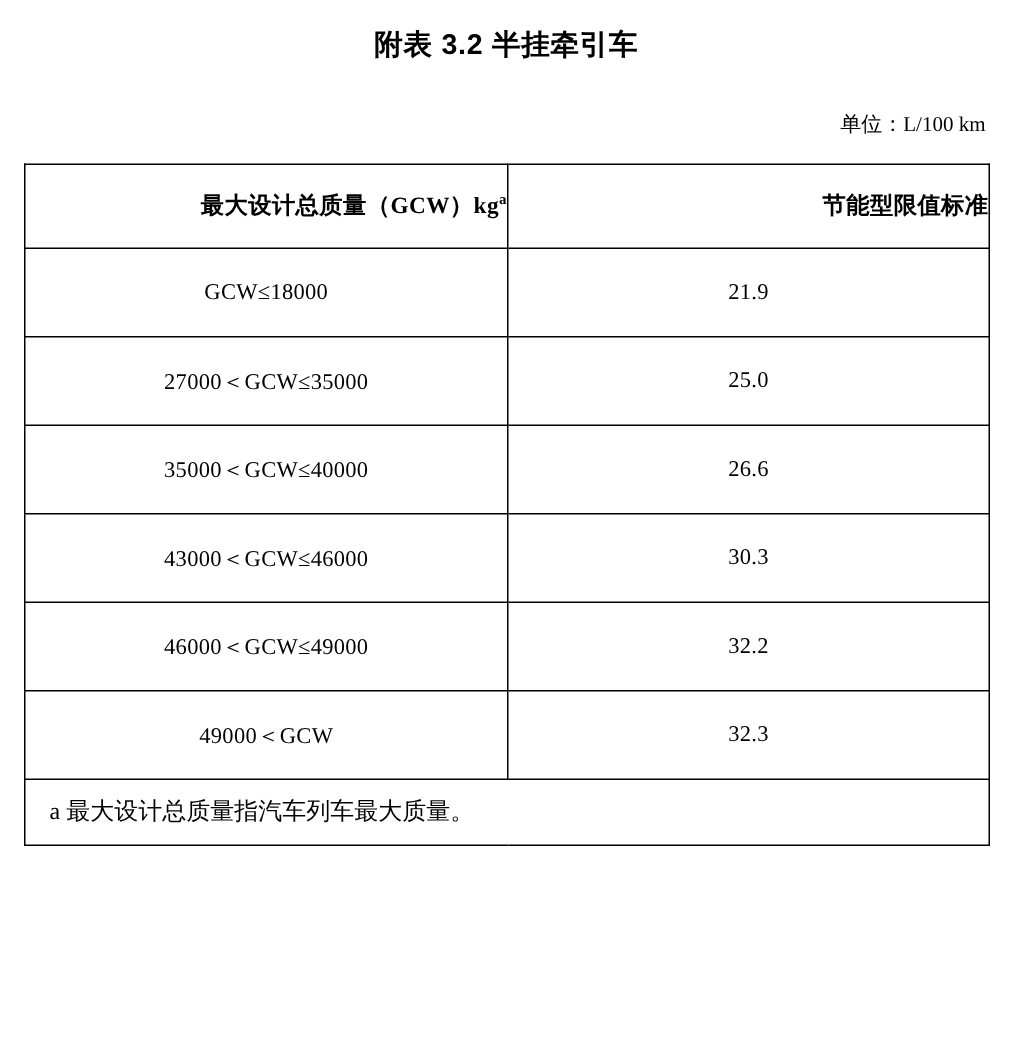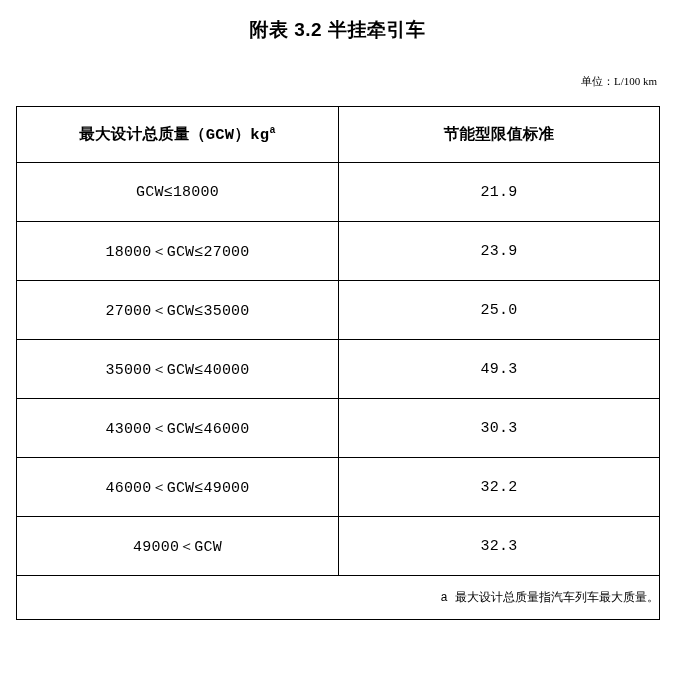--- a/index.html
+++ b/index.html
@@ -27,67 +27,68 @@
     font-family: "Liberation Sans", sans-serif;
     font-weight: bold;
     font-size: 19px;
     letter-spacing: 0.5px;
     margin: 0;
     padding-top: 17px;
   }
   .unit-line {
     text-align: right;
     font-family: "Liberation Serif", serif;
-    font-size: 11px;
+    font-size: 14px;
     margin: 0;
     padding-right: 18px;
     padding-top: 31px;
   }
   .table-wrap {
     padding: 0 16px;
     margin-top: 17px;
   }
   table.spec {
     width: 643px;
     border-collapse: collapse;
     table-layout: fixed;
   }
   table.spec td, table.spec th {
     border: 1px solid #000000;
     text-align: center;
     vertical-align: middle;
-    font-family: Liberation Mono, monospace;
+    font-family: Liberation Serif, serif;
     font-size: 15px;
     padding: 0;
   }
   table.spec thead th {
     height: 55px;
-    font-family: Liberation Mono, monospace;
+    font-family: Liberation Serif, serif;
     font-weight: bold;
     font-size: 15.5px;
     letter-spacing: 0.3px;
+    text-align: right;
   }
   table.spec thead th sup {
     font-size: 10px;
     vertical-align: super;
     font-weight: bold;
   }
   table.spec tbody td {
     height: 58px;
     letter-spacing: 0.2px;
   }
   table.spec tbody td.value {
     font-size: 15px;
     margin-top: 8px;
   }
   table.spec tfoot td {
     height: 43px;
-    text-align: right;
+    text-align: left;
     padding-left: 16px;
-    font-size: 12px;
+    font-size: 16px;
   }
   .col-left { width: 322px; }
   .col-right { width: 321px; }
 </style>
 </head>
 <body>
 
 <div class="page">
 
   <h1 class="doc-title">附表 3.2  半挂牵引车</h1>
@@ -105,30 +106,26 @@
           <th><span>最大设计总质量（GCW）kg</span><sup>a</sup></th>
           <th>节能型限值标准</th>
         </tr>
       </thead>
       <tbody>
         <tr>
           <td>GCW≤18000</td>
           <td class="value">21.9</td>
         </tr>
         <tr>
-          <td>18000＜GCW≤27000</td>
-          <td class="value">23.9</td>
-        </tr>
-        <tr>
           <td>27000＜GCW≤35000</td>
           <td class="value">25.0</td>
         </tr>
         <tr>
           <td>35000＜GCW≤40000</td>
-          <td class="value">49.3</td>
+          <td class="value">26.6</td>
         </tr>
         <tr>
           <td>43000＜GCW≤46000</td>
           <td class="value">30.3</td>
         </tr>
         <tr>
           <td>46000＜GCW≤49000</td>
           <td class="value">32.2</td>
         </tr>
         <tr>

